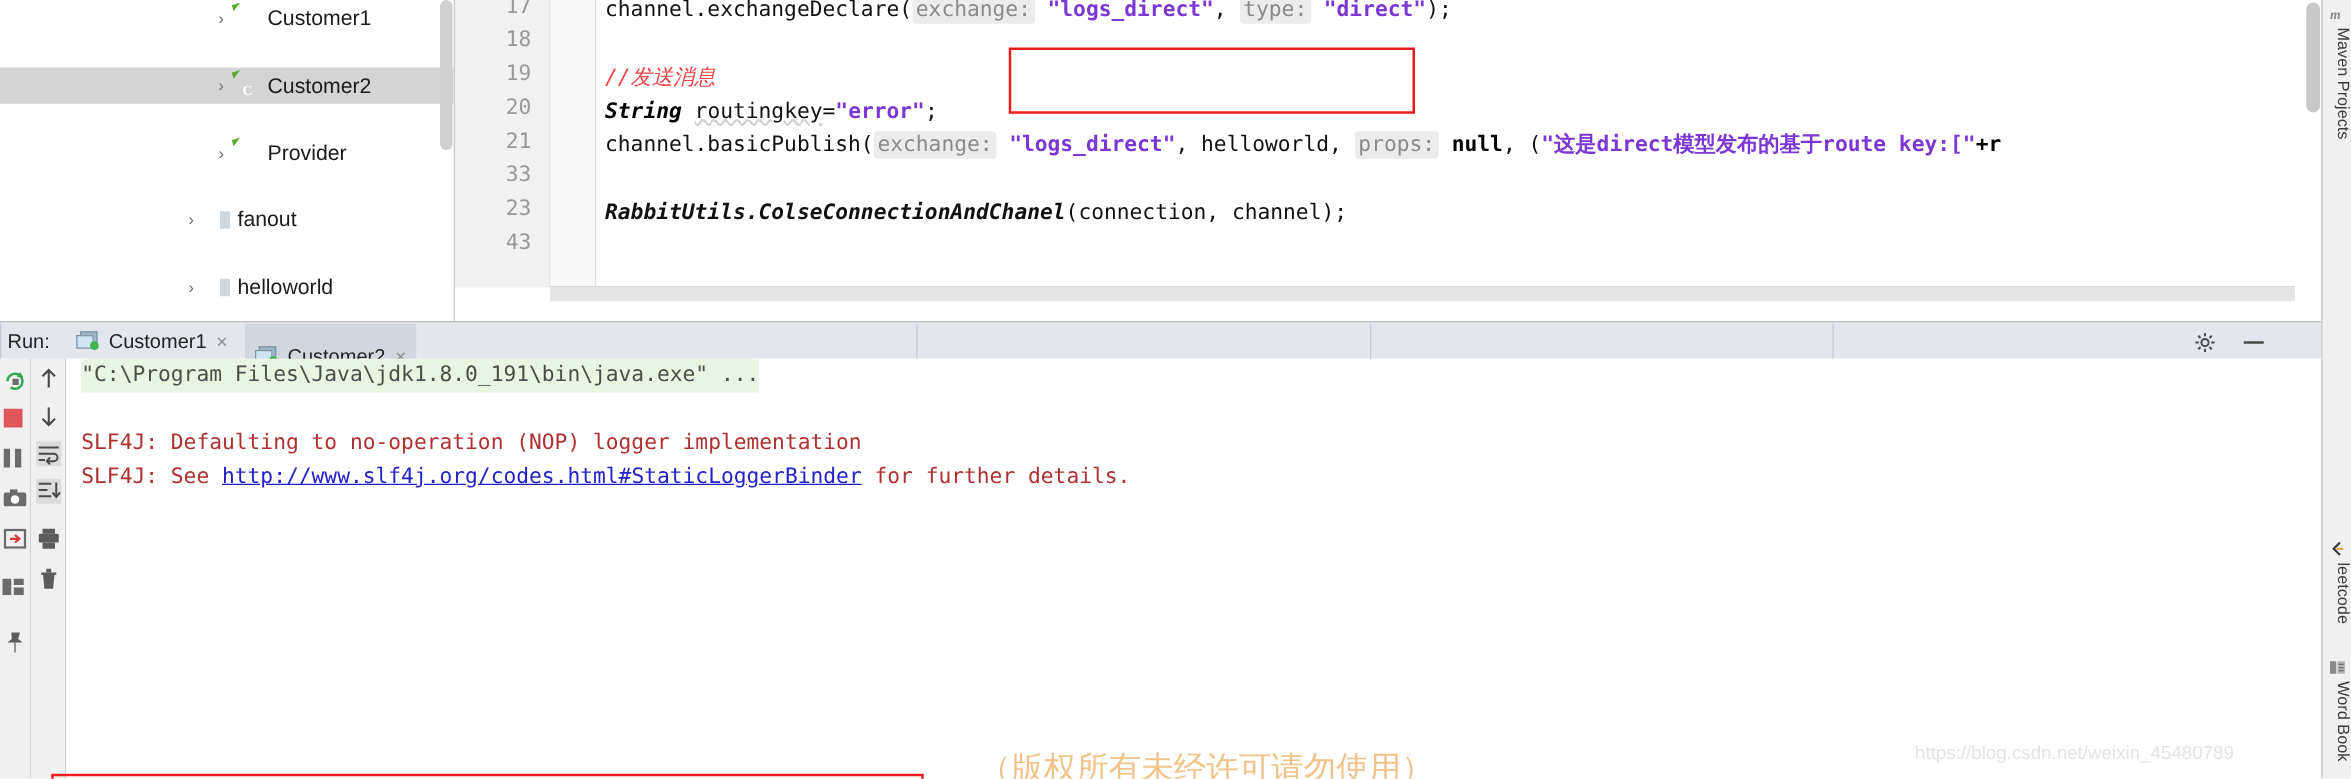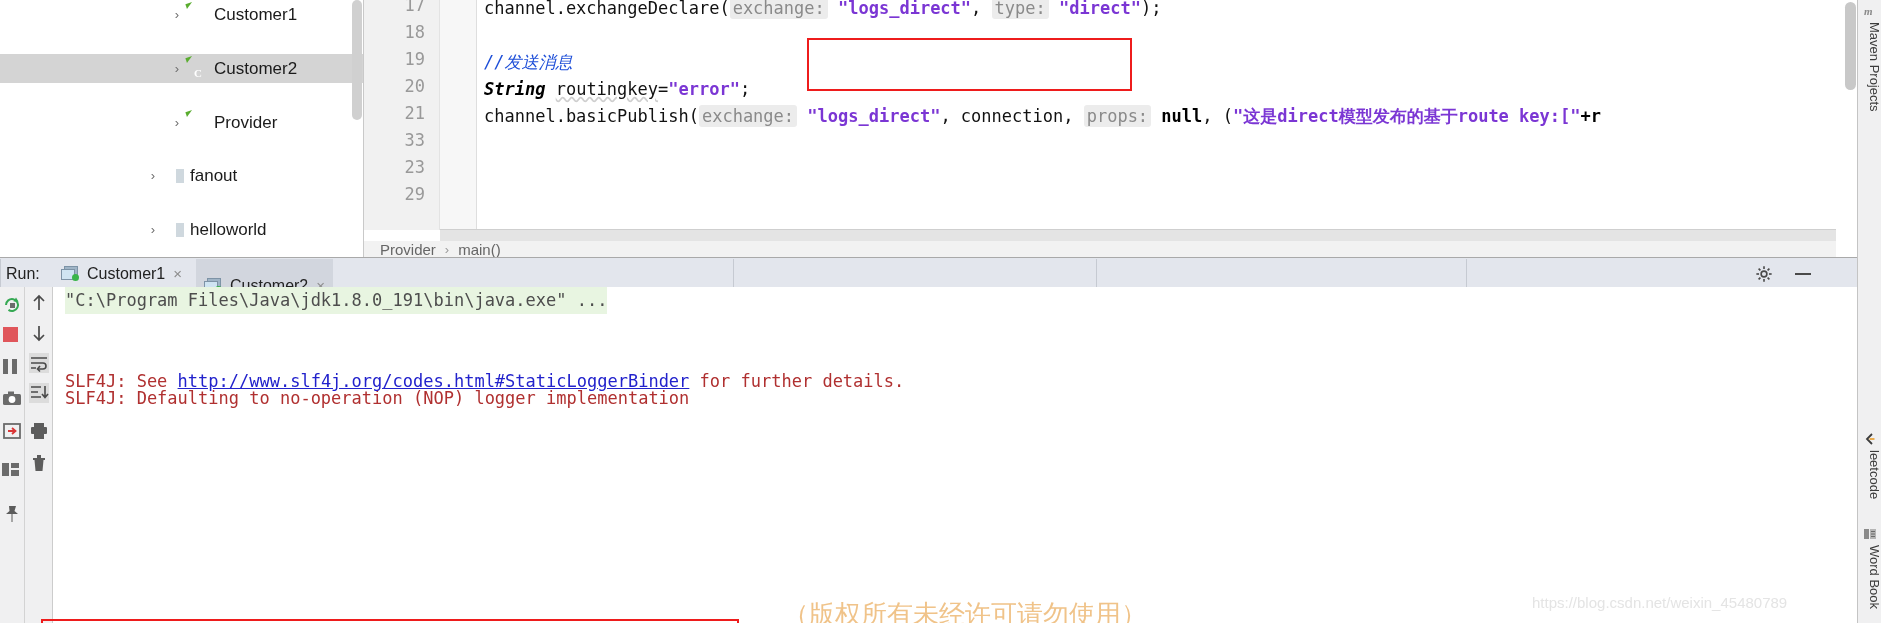--- a/index.html
+++ b/index.html
@@ -80,21 +80,21 @@
 
   .codeline {
     position:absolute; left:120px; height:27px; line-height:27px;
     white-space:nowrap;
     font-family:"DejaVu Sans Mono", monospace; font-size:17px;
     color:#111;
   }
   .kw-str   { color:#7b36d4; font-weight:bold; }
   .kw-type  { color:#000; font-weight:bold; font-style:italic; }
   .kw-null  { color:#000; font-weight:bold; }
-  .comment  { color:#1d4ed8; font-style:italic; }
+  .comment  { color:#ef4444; font-style:italic; }
   .hint {
     background:#ececec; color:#8a8a8a; font-style:normal;
     border-radius:3px; padding:1px 3px; font-weight:normal;
   }
   .ital { font-style:italic; font-weight:bold; }
   .squiggle {
     text-decoration:underline; text-decoration-style:wavy;
     text-decoration-color:#cfcfcf;
   }
   
@@ -250,48 +250,48 @@
 
     <div id="editor">
       <div id="gutter">
         <span class="lineno" style="top:-5px;">17</span>
         <span class="lineno" style="top:22px;margin-left:48px;">18</span>
         <span class="lineno" style="top:49px;">19</span>
         <span class="lineno" style="top:76px;">20</span>
         <span class="lineno" style="top:103px;">21</span>
         <span class="lineno" style="top:130px;">33</span>
         <span class="lineno" style="top:157px;">23</span>
-        <span class="lineno" style="top:184px;">29</span>
+        <span class="lineno" style="top:184px;">43</span>
       </div>
       <div id="gutter-edge"></div>
       <div id="fold-strip"></div>
       <div id="fold-edge"></div>
 
       <div class="codeline" style="top:-5px;">
         <span>channel.exchangeDeclare(</span><span class="hint">exchange:</span> <span class="kw-str">"logs_direct"</span><span>,</span> <span class="hint">type:</span> <span class="kw-str">"direct"</span><span>);</span>
       </div>
 
       <div class="codeline comment" style="top:49px;">//发送消息</div>
 
       <div class="codeline" style="top:76px;">
         <span class="kw-type">String</span> <span class="squiggle">routingkey</span><span>=</span><span class="kw-str">"error"</span><span>;</span>
       </div>
       <div id="code-box"></div>
 
       <div class="codeline" style="top:103px;">
-        <span>channel.basicPublish(</span><span class="hint">exchange:</span> <span class="kw-str">"logs_direct"</span><span>, connection,</span> <span class="hint">props:</span> <span class="kw-null">null</span><span>, (</span><span class="kw-str">"这是direct模型发布的基于route key:["</span><span class="kw-null">+r</span>
-      </div>
-
+        <span>channel.basicPublish(</span><span class="hint">exchange:</span> <span class="kw-str">"logs_direct"</span><span>, helloworld,</span> <span class="hint">props:</span> <span class="kw-null">null</span><span>, (</span><span class="kw-str">"这是direct模型发布的基于route key:["</span><span class="kw-null">+r</span>
+      </div>
+
+      <div class="codeline" style="top:157px;">
+        <span class="ital">RabbitUtils.ColseConnectionAndChanel</span><span>(connection, channel);</span>
+      </div>
 
       <div id="editor-hr-top"></div>
       <div id="editor-hr"></div>
 
-      <div id="breadcrumb">
-        <span>Provider</span><span class="crumb-sep">›</span><span>main()</span>
-      </div>
     </div>
 
     <div id="ed-vscroll"></div>
   </div>
 
   <div id="runwin">
     <div id="run-topline"></div>
 
     <div id="run-tabbar">
       <div id="runtab-sep1"></div>
@@ -389,21 +389,21 @@
       <svg class="tb-ico" style="left:4px; top:166px;" viewBox="0 0 20 20">
         <rect x="4" y="5" width="12" height="2" fill="#5c5c5c"></rect>
         <rect x="8" y="2" width="4" height="3" fill="#5c5c5c"></rect>
         <path d="M5.5 7 H14.5 L13.5 18 H6.5 Z" fill="#5c5c5c"></path>
       </svg>
     </div>
     <div id="rt-div2"></div>
 
     <div id="console">
       <div class="cline c-cmd" style="top:0px;">"C:\Program Files\Java\jdk1.8.0_191\bin\java.exe" ...</div>
-      <div class="cline c-err" style="top:54px;margin-top:44px;">SLF4J: Defaulting to no-operation (NOP) logger implementation</div>
+      <div class="cline c-err" style="top:54px;">SLF4J: Defaulting to no-operation (NOP) logger implementation</div>
       <div class="cline c-err" style="top:81px;">
         <span>SLF4J: See </span><span class="c-link">http://www.slf4j.org/codes.html#StaticLoggerBinder</span><span> for further details.</span>
       </div>
     </div>
     <div id="console-box"></div>
 
   </div>
 
   <div id="rightstrip">
     <svg class="vtab-ico" style="top:4px;" viewBox="0 0 14 14">

